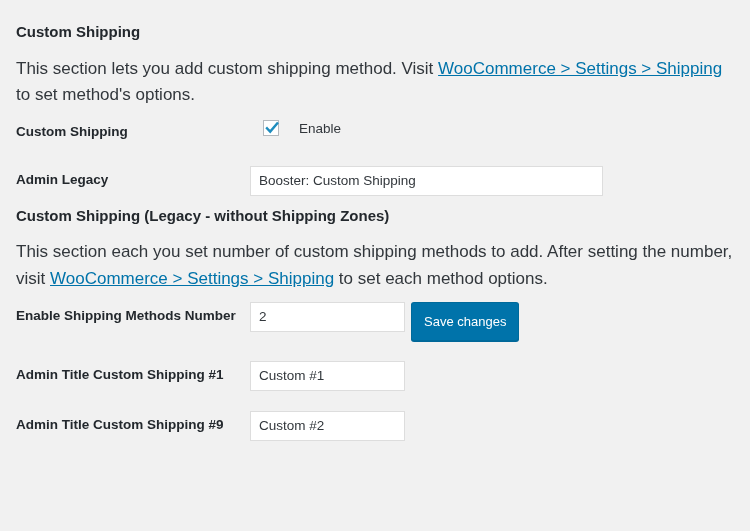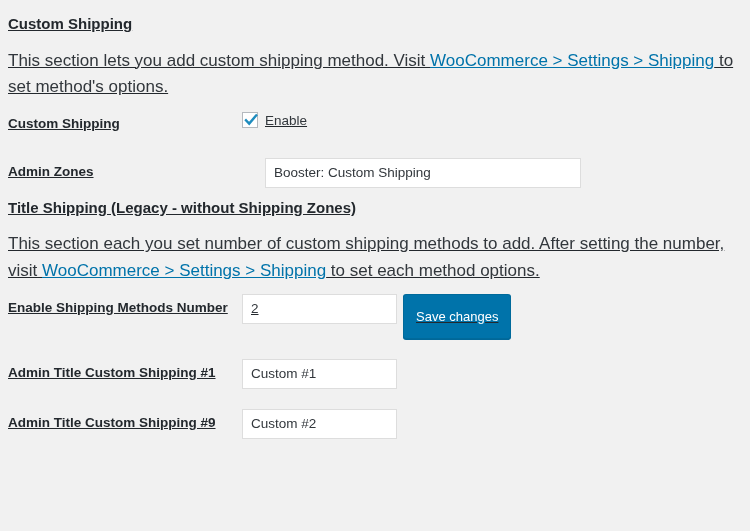--- a/index.html
+++ b/index.html
@@ -10,23 +10,22 @@
   body {
     width: 750px;
     height: 531px;
     background: #f1f1f1;
     font-family: "Liberation Sans", sans-serif;
     font-size: 13px;
     color: #23282d;
     overflow: hidden;
   }
   .wrap {
-    padding: 0;
+    padding: 8px;
     position: relative;
-    text-decoration: underline;
   }
   h2.section-title {
     font-size: 15px;
     font-weight: bold;
     color: #23282d;
     margin: 0;
     padding: 14px 0 0 8px;
     line-height: 1.3;
   }
   h2.section-title.second {
@@ -74,28 +73,29 @@
     font-size: 13.5px;
     color: #32373c;
     background: #fff;
     border: 1px solid #dddddd;
     border-radius: 0;
     padding: 4px 8px;
     height: 30px;
     line-height: 20px;
     outline: none;
   }
-  input.txt.wide { width: 316px; margin-left: 23px; }
+  input.txt.wide { width: 353px; }
   input.txt.narrow { width: 155px; }
 
   .cb-wrap {
     display: flex;
     align-items: center;
-    gap: 7px;
+    gap: 20px;
     padding-top: 2px;
+    margin-left: 13px;
   }
   .checkbox {
     width: 16px;
     height: 16px;
     background: #fff;
     border: 1px solid #b4b9be;
     position: relative;
     flex: 0 0 auto;
     display: inline-block;
     cursor: pointer;
@@ -113,21 +113,21 @@
     font-weight: normal;
   }
   button.save {
     background: #0073aa;
     border: 1px solid #0064919e;
     color: #fff;
     font-family: "Liberation Sans", sans-serif;
     font-size: 13px;
     line-height: 1;
     padding: 0 12px;
-    height: 45px;
+    height: 39px;
     border-radius: 3px;
     cursor: pointer;
     box-shadow: 0 1px 0 #006799;
     white-space: nowrap;
   }
 </style>
 </head>
 <body>
 
 <div class="wrap">
@@ -147,29 +147,29 @@
             <span class="checkbox">
               <svg viewBox="0 0 18 18">
                 <path d="M4 9.2 L7.2 12.6 L14.2 4.4" fill="none" stroke="#1e8cbe" stroke-width="2.4" stroke-linecap="square" stroke-linejoin="miter"></path>
               </svg>
             </span>
             <span class="cb-label">Enable</span>
           </label>
         </td>
       </tr>
       <tr>
-        <th>Admin Zones</th>
+        <th>Admin Legacy</th>
         <td>
           <input class="txt wide" type="text" value="Booster: Custom Shipping" style="">
         </td>
       </tr>
     </tbody>
   </table>
 
-  <h2 class="section-title second">Title Shipping (Legacy - without Shipping Zones)</h2>
+  <h2 class="section-title second">Custom Shipping (Legacy - without Shipping Zones)</h2>
 
   <p class="section-desc">
     <span>This section each you set number of custom shipping methods to add. After setting the number, visit </span><a class="wc-link" href="#">WooCommerce &gt; Settings &gt; Shipping</a><span> to set each method options.</span>
   </p>
 
   <table class="form-table">
     <tbody>
       <tr>
         <th>Enable Shipping Methods Number</th>
         <td>

